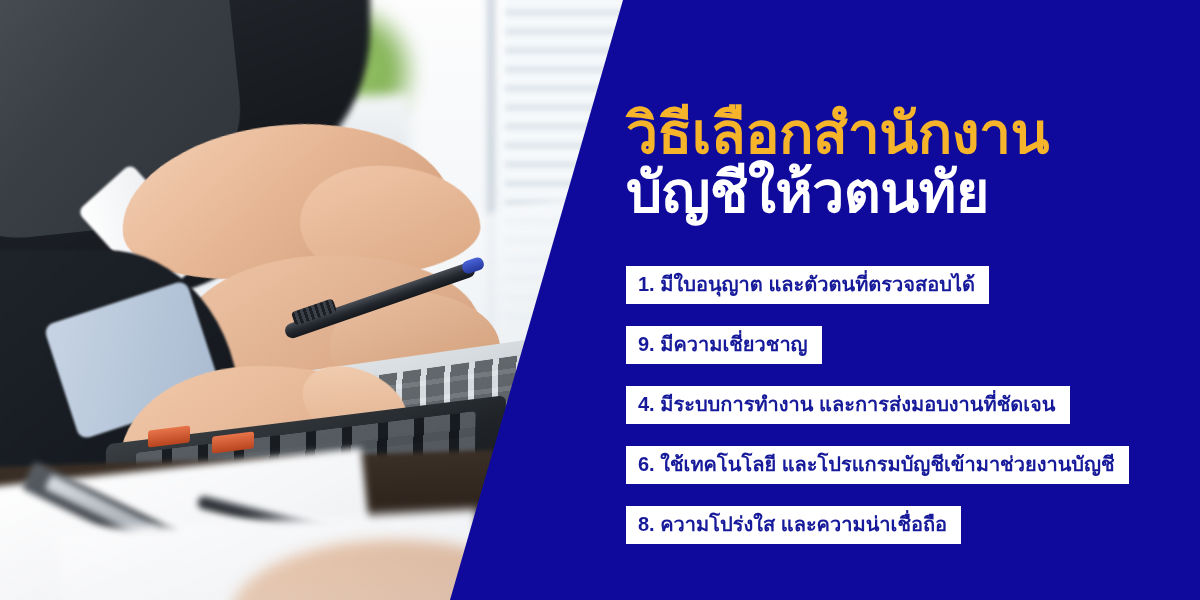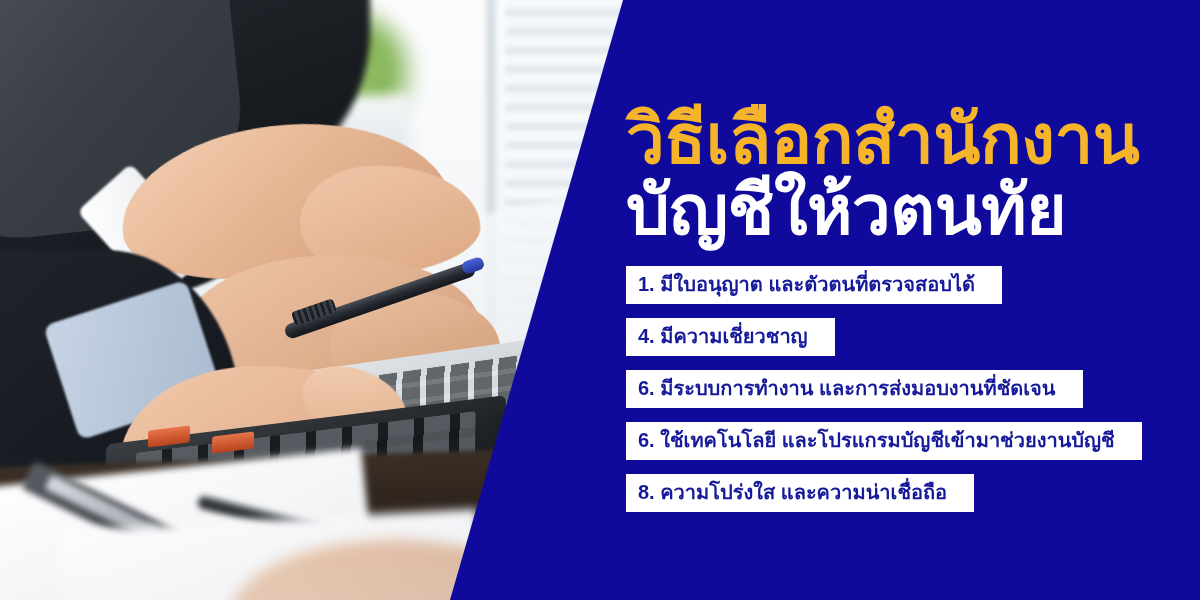--- a/index.html
+++ b/index.html
@@ -382,43 +382,43 @@
     top: 0;
     width: 560px;
     height: 600px;
   }
   .headline {
     position: absolute;
     top: 104px;
     left: 0;
     width: 560px;
     line-height: 1.03;
-    font-size: 69px;
+    font-size: 57px;
     font-weight: bold;
     letter-spacing: -0.5px;
     white-space: nowrap;
   }
   .headline .line1 { color: #f5b42a; display: block; }
   .headline .line2 { color: #ffffff; display: block; }
 
   .list {
     position: absolute;
     top: 266px;
     left: 0;
     width: 560px;
   }
   .list-item {
     display: table;
     background: #ffffff;
     color: #161a9a;
     font-size: 20px;
     font-weight: bold;
     line-height: 1;
-    padding: 8px 27px 10px 12px;
-    margin-bottom: 14px;
+    padding: 8px 14px 10px 12px;
+    margin-bottom: 22px;
     white-space: nowrap;
   }
 </style>
 </head>
 <body>
 
 <div id="banner">
 
   <div class="photo">
     <div class="bg-window"></div>
@@ -474,20 +474,20 @@
 
   <div class="content">
 
     <div class="headline">
       <span class="line1">วิธีเลือกสำนักงาน</span>
       <span class="line2">บัญชีให้วตนทัย</span>
     </div>
 
     <div class="list">
       <div class="list-item">1. มีใบอนุญาต และตัวตนที่ตรวจสอบได้</div>
-      <div class="list-item">4. มีความเชี่ยวชาญ</div>
-      <div class="list-item">6. มีระบบการทำงาน และการส่งมอบงานที่ชัดเจน</div>
+      <div class="list-item">9. มีความเชี่ยวชาญ</div>
+      <div class="list-item">4. มีระบบการทำงาน และการส่งมอบงานที่ชัดเจน</div>
       <div class="list-item">6. ใช้เทคโนโลยี และโปรแกรมบัญชีเข้ามาช่วยงานบัญชี</div>
       <div class="list-item">8. ความโปร่งใส และความน่าเชื่อถือ</div>
     </div>
 
   </div>
 </div>
 
 </body></html>

